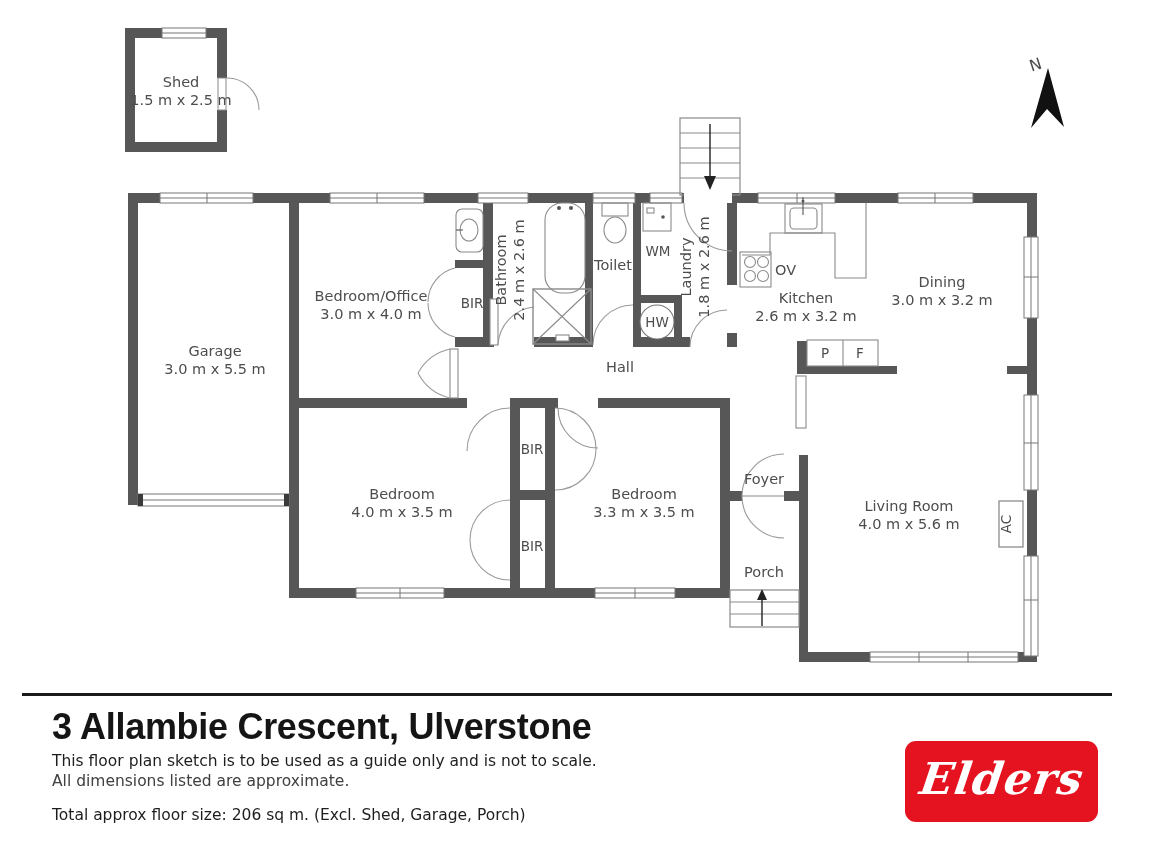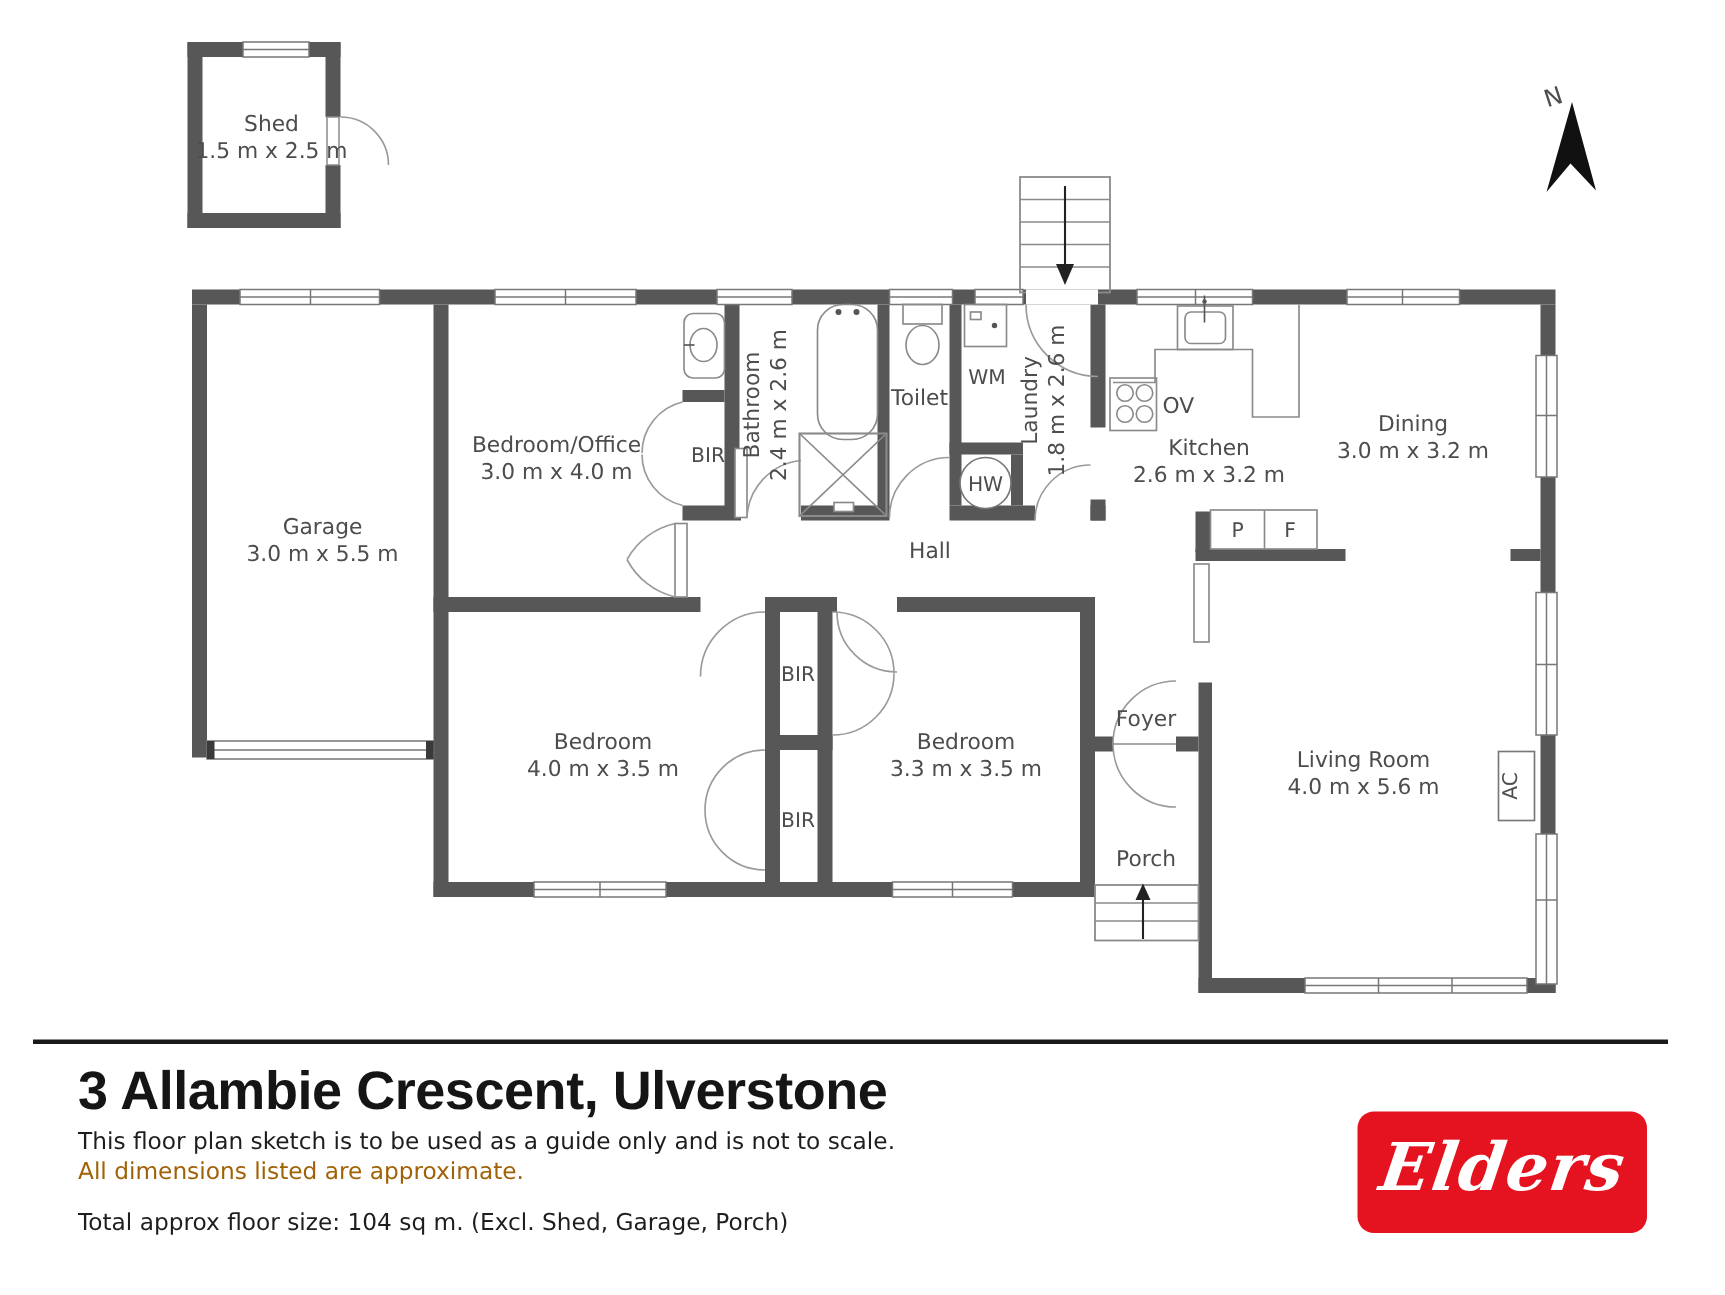--- a/index.html
+++ b/index.html
@@ -5,21 +5,21 @@
   html,body{margin:0;padding:0;background:#ffffff;}
   .page{position:relative;width:1150px;height:863px;background:#fff;overflow:hidden;
         font-family:"DejaVu Sans", sans-serif;}
   svg text{font-family:"DejaVu Sans", sans-serif;fill:#4d4d4d;}
   .room-label{font-size:14.5px;}
   .small-label{font-size:13.5px;}
   .footer-divider{position:absolute;left:22px;top:693px;width:1090px;height:3px;background:#1a1a1a;}
   .title{position:absolute;left:52px;top:706px;font-size:36px;font-weight:800;color:#151515;
          letter-spacing:-0.3px;font-family:"Liberation Sans", sans-serif;}
   .disc1{position:absolute;left:52px;top:752px;font-size:15.5px;color:#1e1e1e;}
-  .disc2{position:absolute;left:52px;top:772px;font-size:15.5px;color:#a16207;}
+  .disc2{position:absolute;left:52px;top:772px;font-size:15.5px;color:#404040;}
   .total{position:absolute;left:52px;top:806px;font-size:15.5px;color:#1e1e1e;}
   .elders{position:absolute;left:905px;top:741px;width:193px;height:81px;background:#e4131f;
           border-radius:11px;display:flex;align-items:center;justify-content:center;}
   .elders span{color:#fff;font-family:"DejaVu Serif", serif;font-style:italic;font-weight:bold;
                font-size:44px;transform:skewX(-8deg);letter-spacing:1px;padding-bottom:6px;}
 </style>
 </head>
 <body>
 
 <div class="page">
@@ -297,18 +297,18 @@
     <text class="room-label" text-anchor="middle" x="764" y="577">Porch</text>
     <text class="small-label" text-anchor="middle" transform="rotate(-90 1011 524)" x="1011" y="524">AC</text>
   </g>
 </svg>
 
   
   <div class="footer-divider"></div>
   <div class="title">3 Allambie Crescent, Ulverstone</div>
   <div class="disc1">This floor plan sketch is to be used as a guide only and is not to scale.</div>
   <div class="disc2">All dimensions listed are approximate.</div>
-  <div class="total">Total approx floor size: 104 sq m. (Excl. Shed, Garage, Porch)</div>
+  <div class="total">Total approx floor size: 206 sq m. (Excl. Shed, Garage, Porch)</div>
   <div class="elders">
     <span>Elders</span>
   </div>
 
 </div>
 
 </body></html>

